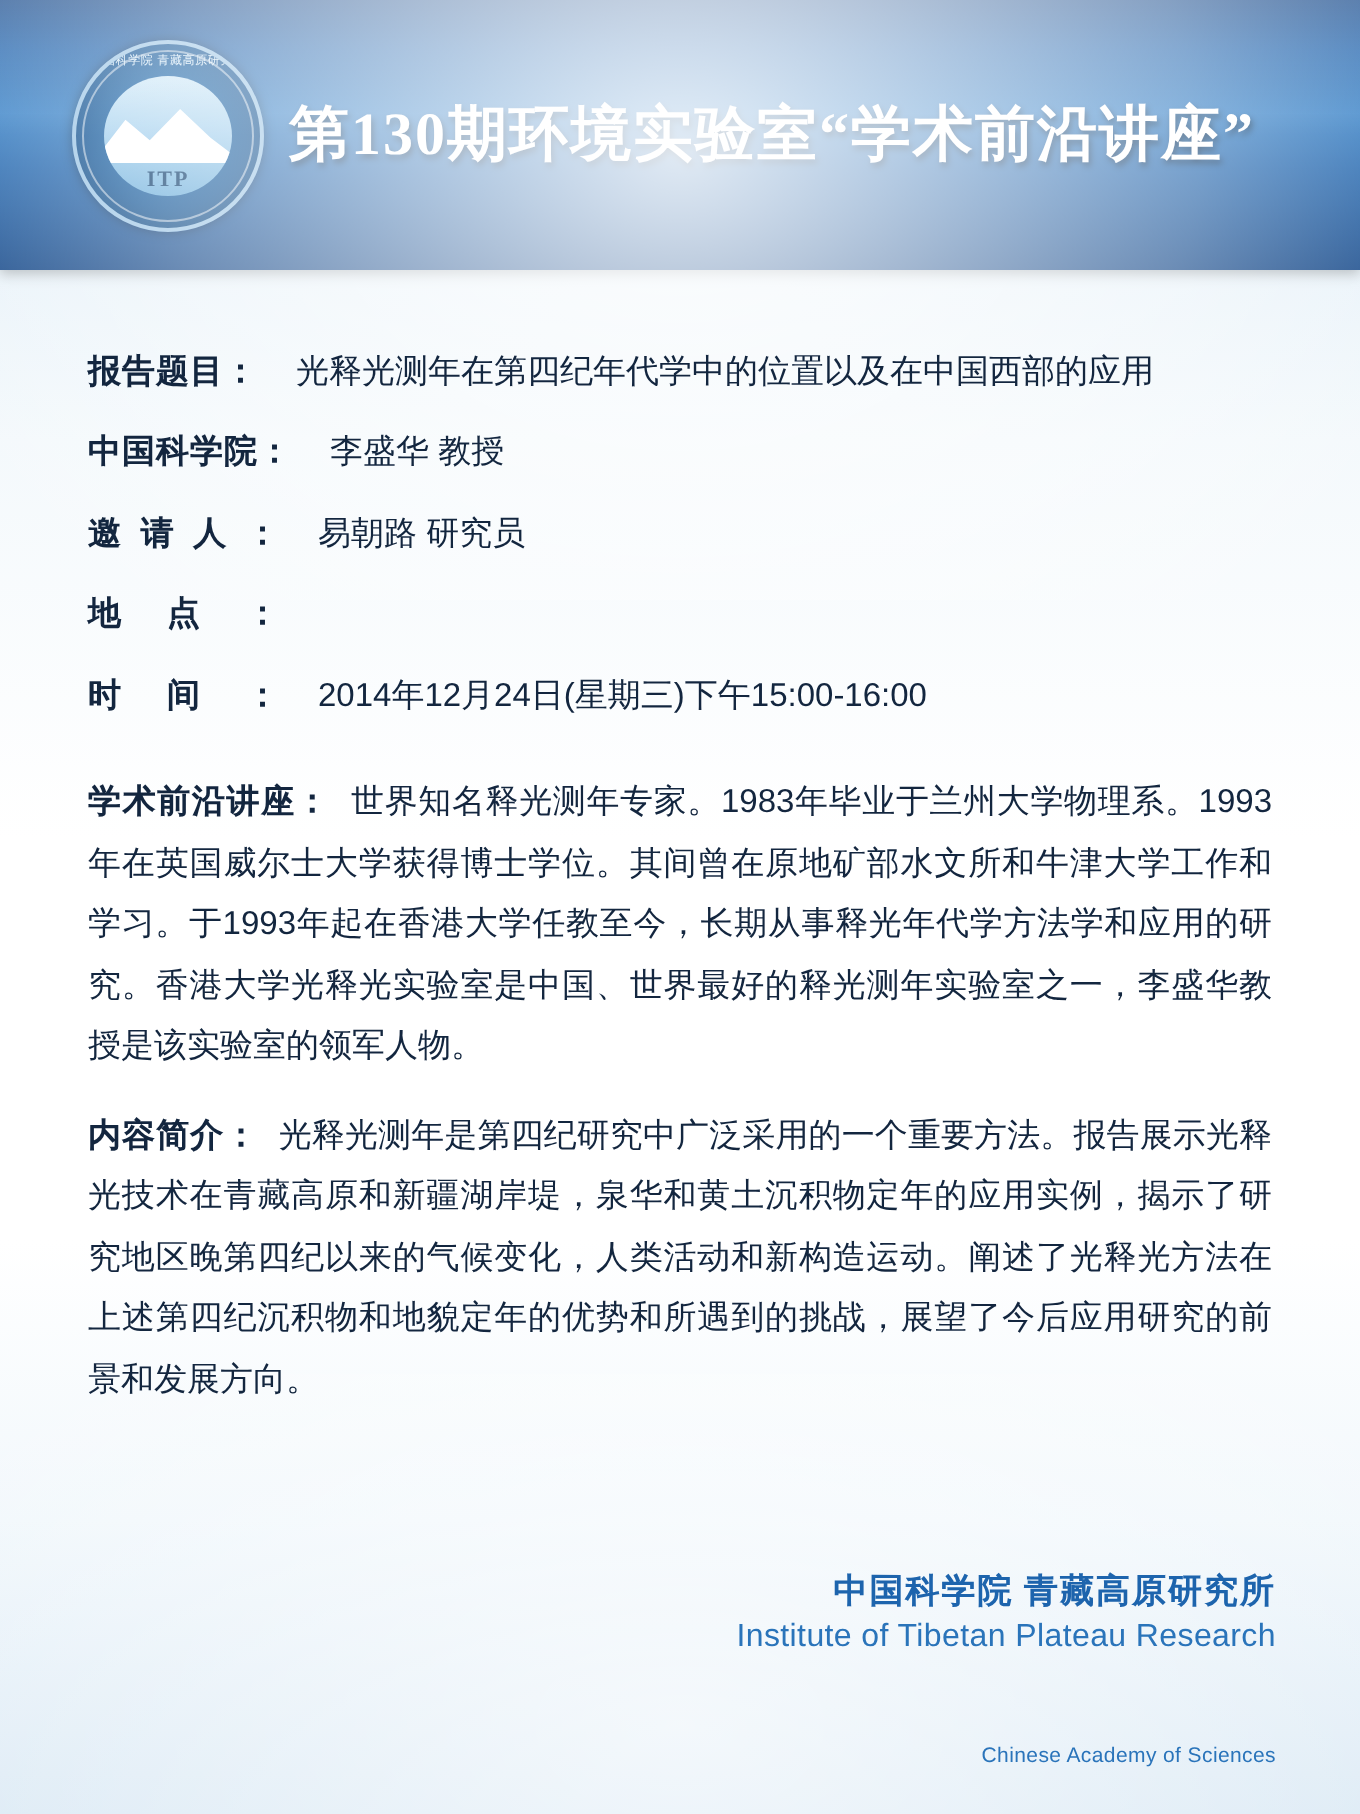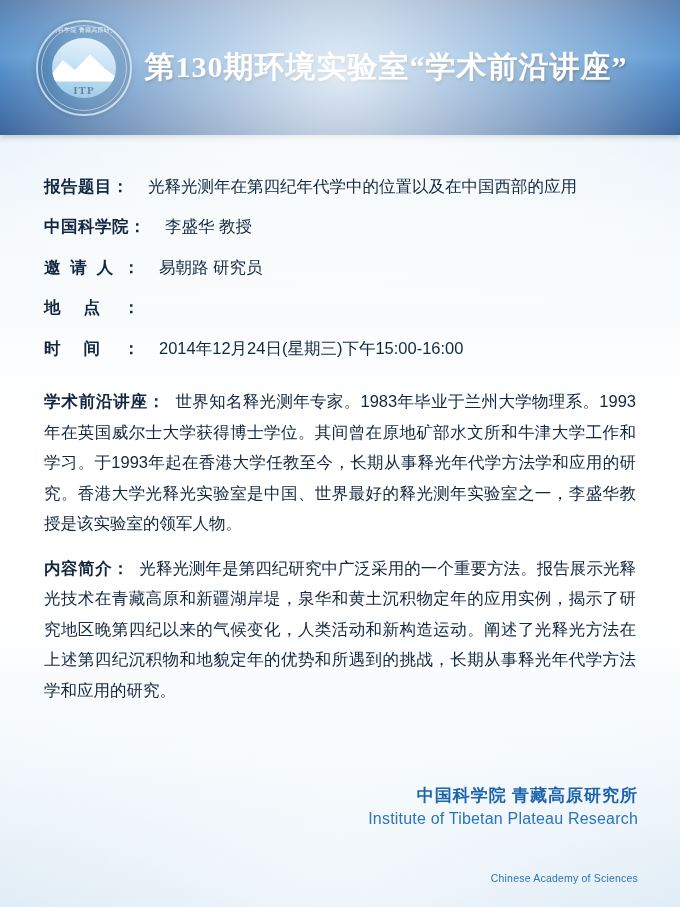--- a/index.html
+++ b/index.html
@@ -261,21 +261,21 @@
         <span class="field-value">2014年12月24日(星期三)下午15:00-16:00</span>
       </div>
 
     </div>
 
     <p class="para">
       <span class="lead">学术前沿讲座：</span><span class="lead-gap"></span><span>世界知名释光测年专家。1983年毕业于兰州大学物理系。1993年在英国威尔士大学获得博士学位。其间曾在原地矿部水文所和牛津大学工作和学习。于1993年起在香港大学任教至今，长期从事释光年代学方法学和应用的研究。香港大学光释光实验室是中国、世界最好的释光测年实验室之一，李盛华教授是该实验室的领军人物。</span>
     </p>
 
     <p class="para">
-      <span class="lead">内容简介：</span><span class="lead-gap"></span><span>光释光测年是第四纪研究中广泛采用的一个重要方法。报告展示光释光技术在青藏高原和新疆湖岸堤，泉华和黄土沉积物定年的应用实例，揭示了研究地区晚第四纪以来的气候变化，人类活动和新构造运动。阐述了光释光方法在上述第四纪沉积物和地貌定年的优势和所遇到的挑战，长期从事释光年代学方法学和应用的研究。</span>
+      <span class="lead">内容简介：</span><span class="lead-gap"></span><span>光释光测年是第四纪研究中广泛采用的一个重要方法。报告展示光释光技术在青藏高原和新疆湖岸堤，泉华和黄土沉积物定年的应用实例，揭示了研究地区晚第四纪以来的气候变化，人类活动和新构造运动。阐述了光释光方法在上述第四纪沉积物和地貌定年的优势和所遇到的挑战，展望了今后应用研究的前景和发展方向。</span>
     </p>
 
   </div>
 
   <div class="footer">
     <div class="footer-cn">中国科学院 青藏高原研究所</div>
     <div class="footer-en1">Institute of Tibetan Plateau Research</div>
     <div class="footer-en2">Chinese Academy of Sciences</div>
   </div>
 

